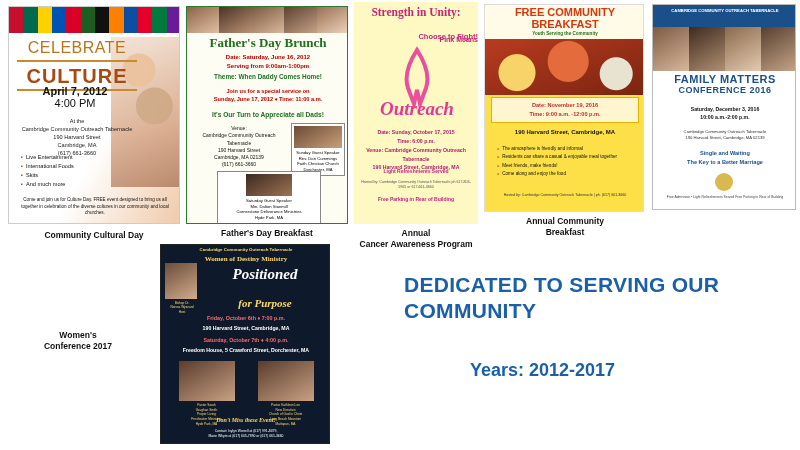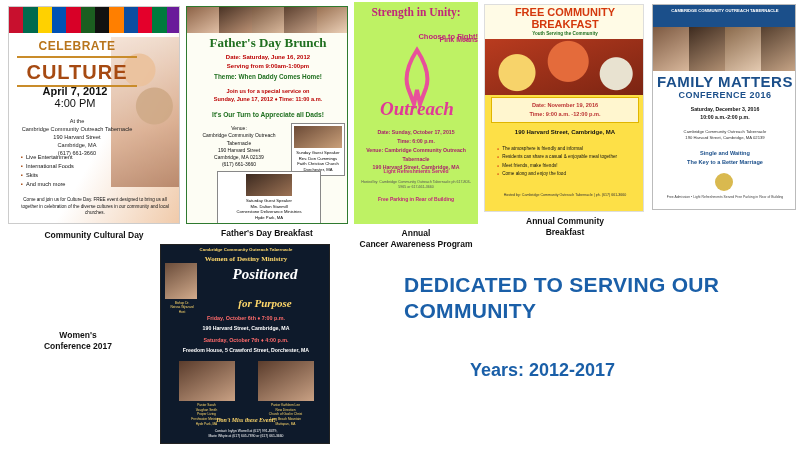--- a/index.html
+++ b/index.html
@@ -29,21 +29,21 @@
   .f1-body { position: absolute; left: 0; top: 26px; width: 172px; height: 192px; background: linear-gradient(120deg,#ffffff 55%, #f0c9a8 100%); }
   .f1-photo {
     position: absolute; right: 0; top: 4px; width: 70px; height: 150px;
     background:
       radial-gradient(circle at 40% 22%, #e8b98f 0 16px, transparent 17px),
       radial-gradient(circle at 62% 46%, #caa07a 0 18px, transparent 19px),
       linear-gradient(160deg,#f3e0d2 0%, #d8a98a 60%, #b07d60 100%);
     opacity: .85;
   }
   .f1-title { position:absolute; left: 8px; top: 6px; width: 120px; text-align:center; }
-  .f1-t1 { font-size: 12px; font-weight: bold; color: #b8751c; letter-spacing: .5px; }
+  .f1-t1 { font-size: 16px; font-weight: normal; color: #b8751c; letter-spacing: .5px; }
   .f1-t2 { font-size: 20px; font-weight: bold; color: #a64a12; letter-spacing: 1px; line-height: 1; }
   .f1-rule { height: 2px; background: #c98c2a; margin: 3px 0 4px; }
   .f1-date { position:absolute; left: 6px; top: 52px; width: 120px; text-align:center; font-size: 11px; font-weight:bold; color:#111; }
   .f1-time { font-size: 11px; font-weight: normal; }
   .f1-at { position:absolute; left: 6px; top: 84px; width: 124px; text-align:center; font-size: 5.6px; color:#222; line-height: 1.45; }
   .f1-list { position:absolute; left: 12px; top: 120px; width: 120px; font-size: 5.6px; color:#111; line-height: 1.6; }
   .f1-list div::before { content: "\25AA"; color:#a64a12; margin-right: 3px; }
   .f1-foot { position:absolute; left: 6px; top: 164px; width: 160px; text-align:center; font-size: 4.6px; color:#111; line-height: 1.45; }
 
   
@@ -55,21 +55,21 @@
   .f2-theme { position:absolute; top: 66px; left: 4px; width: 154px; text-align:center; font-size: 6.4px; font-weight:bold; color:#1f6f1f; }
   .f2-join { position:absolute; top: 80px; left: 4px; width: 154px; text-align:center; font-size: 5.6px; font-weight:bold; color:#b00; line-height:1.5; }
   .f2-its { position:absolute; top: 104px; left: 4px; width: 154px; text-align:center; font-size: 6.6px; font-weight:bold; color:#1f6f1f; }
   .f2-venue { position:absolute; top: 118px; left: 6px; width: 92px; text-align:center; font-size: 5px; color:#111; line-height:1.45; }
   .f2-gbox { position:absolute; top: 116px; left: 104px; width: 54px; border:1px solid #888; padding:2px; font-size:4.2px; text-align:center; line-height:1.35; background:#fff; }
   .f2-gimg { width: 100%; height: 22px; background: linear-gradient(150deg,#6b4a36,#caa07a); margin-bottom:2px; }
   .f2-gbox2 { position:absolute; top: 164px; left: 30px; width: 104px; border:1px solid #888; padding:2px; font-size:4.2px; text-align:center; line-height:1.35; background:#fff; }
   .f2-gimg2 { width: 46px; height: 22px; background: linear-gradient(150deg,#3c2a20,#9d7355); margin: 0 auto 2px; }
 
   
-  .f3 { left: 354px; top: 2px; width: 124px; height: 222px; background:#bef264; }
+  .f3 { left: 354px; top: 2px; width: 124px; height: 222px; background:#fef9c3; }
   .f3-t1 { position:absolute; top: 4px; left:0; width:124px; text-align:center; font-size: 11.5px; font-weight:bold; color:#c0267a; font-family:"Liberation Serif", serif; line-height:1.1; }
   .f3-t2 { position:absolute; top: 30px; left:0; width:124px; text-align:right; font-size: 7.5px; font-weight:bold; color:#c0267a; }
   .f3-ribbon { position:absolute; top: 44px; left: 40px; width: 46px; height: 62px; }
   .f3-word { position:absolute; top: 96px; left: 8px; width:110px; text-align:center; font-size: 19px; font-weight:bold; color:#e03a96; font-family:"Liberation Serif", serif; font-style: italic; }
   .f3-info { position:absolute; top: 126px; left: 6px; width: 112px; text-align:center; font-size: 5.2px; color:#a81f6b; line-height: 1.7; font-weight: bold; }
   .f3-ref { position:absolute; top: 166px; left: 4px; width: 116px; text-align:center; font-size: 5px; color:#c0267a; font-weight:bold; }
   .f3-small { position:absolute; top: 178px; left: 4px; width: 116px; text-align:center; font-size: 3.6px; color:#555; line-height:1.4; }
   .f3-park { position:absolute; top: 194px; left: 4px; width: 116px; text-align:center; font-size: 5px; color:#c0267a; font-weight:bold; }
 
   
@@ -89,21 +89,21 @@
   .f4-list { position:absolute; top: 140px; left: 12px; width: 142px; font-size: 4.6px; color:#111; line-height: 1.85; }
   .f4-list div::before { content:"\25CF"; color:#d4380d; margin-right:3px; font-size:3.5px; vertical-align: middle;}
   .f4-foot { position:absolute; top: 188px; left: 4px; width: 152px; text-align:center; font-size: 3.6px; color:#333; }
 
   
   .f5 { left: 652px; top: 4px; width: 144px; height: 206px; border:1px solid #bbb; background:#fff; }
   .f5-top { position:absolute; top:0; left:0; width:144px; height: 22px; background:#1b4f8a; color:#fff; text-align:center; font-size: 4.2px; font-weight:bold; padding-top: 3px; line-height:1.4; }
   .f5-photos { position:absolute; top: 22px; left:0; width: 144px; height: 44px; display:flex; }
   .f5-photos i { flex:1; }
   .f5-title { position:absolute; top: 68px; left:0; width:144px; text-align:center; color:#1b4f8a; }
-  .f5-t1 { font-size: 15px; font-weight:bold; letter-spacing: .5px; }
+  .f5-t1 { font-size: 11px; font-weight:bold; letter-spacing: .5px; }
   .f5-t2 { font-size: 9px; font-weight:bold; letter-spacing: .5px; }
   .f5-when { position:absolute; top: 100px; left: 4px; width: 136px; text-align:center; font-size: 5.2px; font-weight:bold; color:#111; line-height:1.6; }
   .f5-venue { position:absolute; top: 124px; left: 4px; width: 136px; text-align:center; font-size: 4.2px; color:#333; line-height:1.5; }
   .f5-theme { position:absolute; top: 144px; left: 4px; width: 136px; text-align:center; font-size: 5.6px; font-weight:bold; color:#1b4f8a; line-height:1.55; }
   .f5-foot { position:absolute; top: 172px; left: 4px; width: 136px; text-align:center; font-size: 3.4px; color:#444; line-height:1.5; }
   .f5-logo { position:absolute; top: 168px; left: 62px; width: 18px; height: 18px; border-radius:50%; background:#d9b94f; }
 
   
   .f6 { left: 160px; top: 244px; width: 170px; height: 200px; background:#0e1a2b; border:1px solid #222; }
   .f6-head { position:absolute; top: 2px; left:0; width:170px; text-align:center; font-size: 4.4px; font-weight:bold; color:#ffd86b; }

